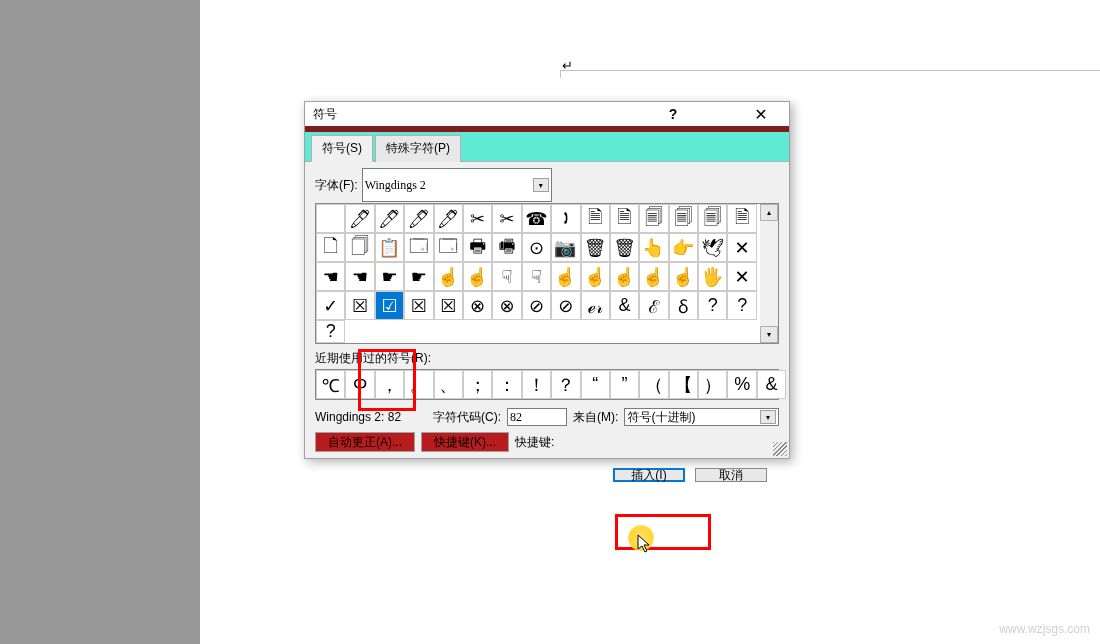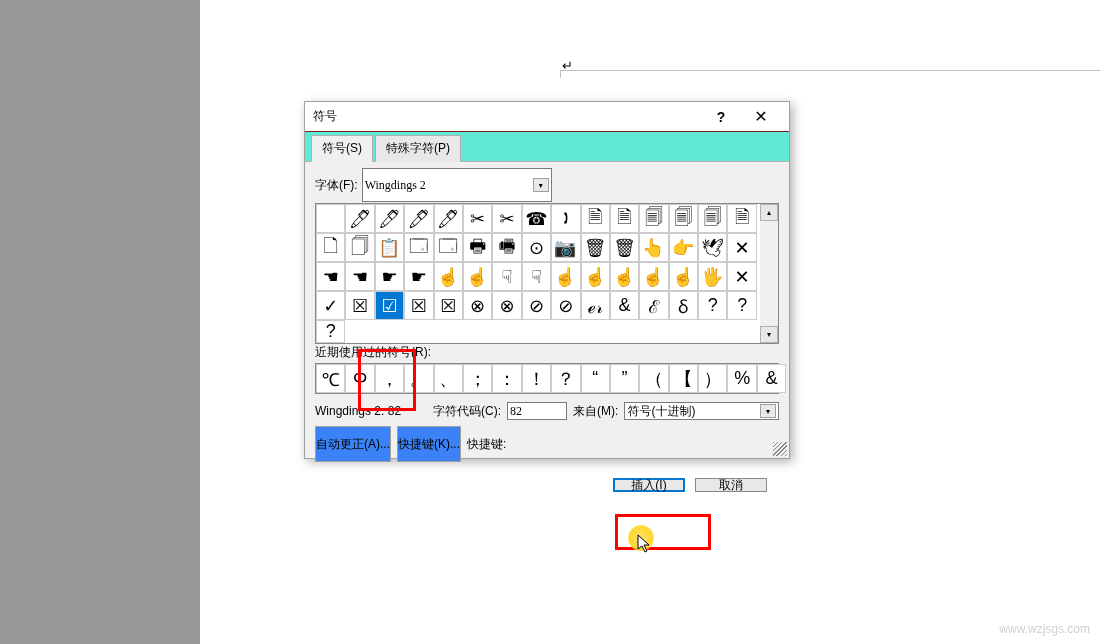--- a/index.html
+++ b/index.html
@@ -51,21 +51,22 @@
       background: #f0f0f0;
       border: 1px solid #a0a0a0;
       box-shadow: 3px 3px 10px rgba(0,0,0,0.3);
     }
     .dialog-titlebar {
       height: 30px;
       background: #fff;
       display: flex;
       align-items: center;
       padding: 0 8px;
-      border-bottom: 1px solid #7f1d1d;
+      border-bottom: 6px solid #7f1d1d;
+      gap: 48px;
     }
     .dialog-title { flex: 1; font-size: 12px; }
     .help-btn, .close-btn {
       width: 40px;
       height: 28px;
       display: flex;
       align-items: center;
       justify-content: center;
       font-size: 14px;
       cursor: pointer;
@@ -146,21 +147,21 @@
     .scroll-btn {
       height: 17px;
       border: 1px solid #b0b0b0;
       background: #e8e8e8;
       display: flex;
       align-items: center;
       justify-content: center;
       font-size: 8px;
     }
     .scroll-track { flex: 1; background: #f0f0f0; }
-    .recent-label { font-size: 12px; }
+    .recent-label { margin-top: 6px; font-size: 12px; }
     .recent-grid {
       display: grid;
       grid-template-columns: repeat(16, 29.4px);
       border: 1px solid #888;
       margin-top: 2px;
     }
     .recent-cell {
       height: 29px;
       border: 1px solid #ccc;
       display: flex;
@@ -184,24 +185,24 @@
       border: 1px solid #7a7a7a;
       background: #fff;
       display: flex;
       justify-content: space-between;
       align-items: center;
       padding: 0 2px;
       font-size: 12px;
     }
     .button-row { display: flex; align-items: center; margin-top: 6px; gap: 6px; font-size: 12px; }
     .btn {
-      height: 36px;
-      padding: 0 0;
+      height: 20px;
+      padding: 0 12px;
       border: 1px solid #a0a0a0;
-      background: #3b82f6;
+      background: #b91c1c;
       cursor: pointer;
       font-size: 12px;
       display: flex;
       align-items: center;
     }
     .dialog-footer {
       display: flex;
       justify-content: flex-end;
       gap: 10px;
       padding: 6px 12px;

